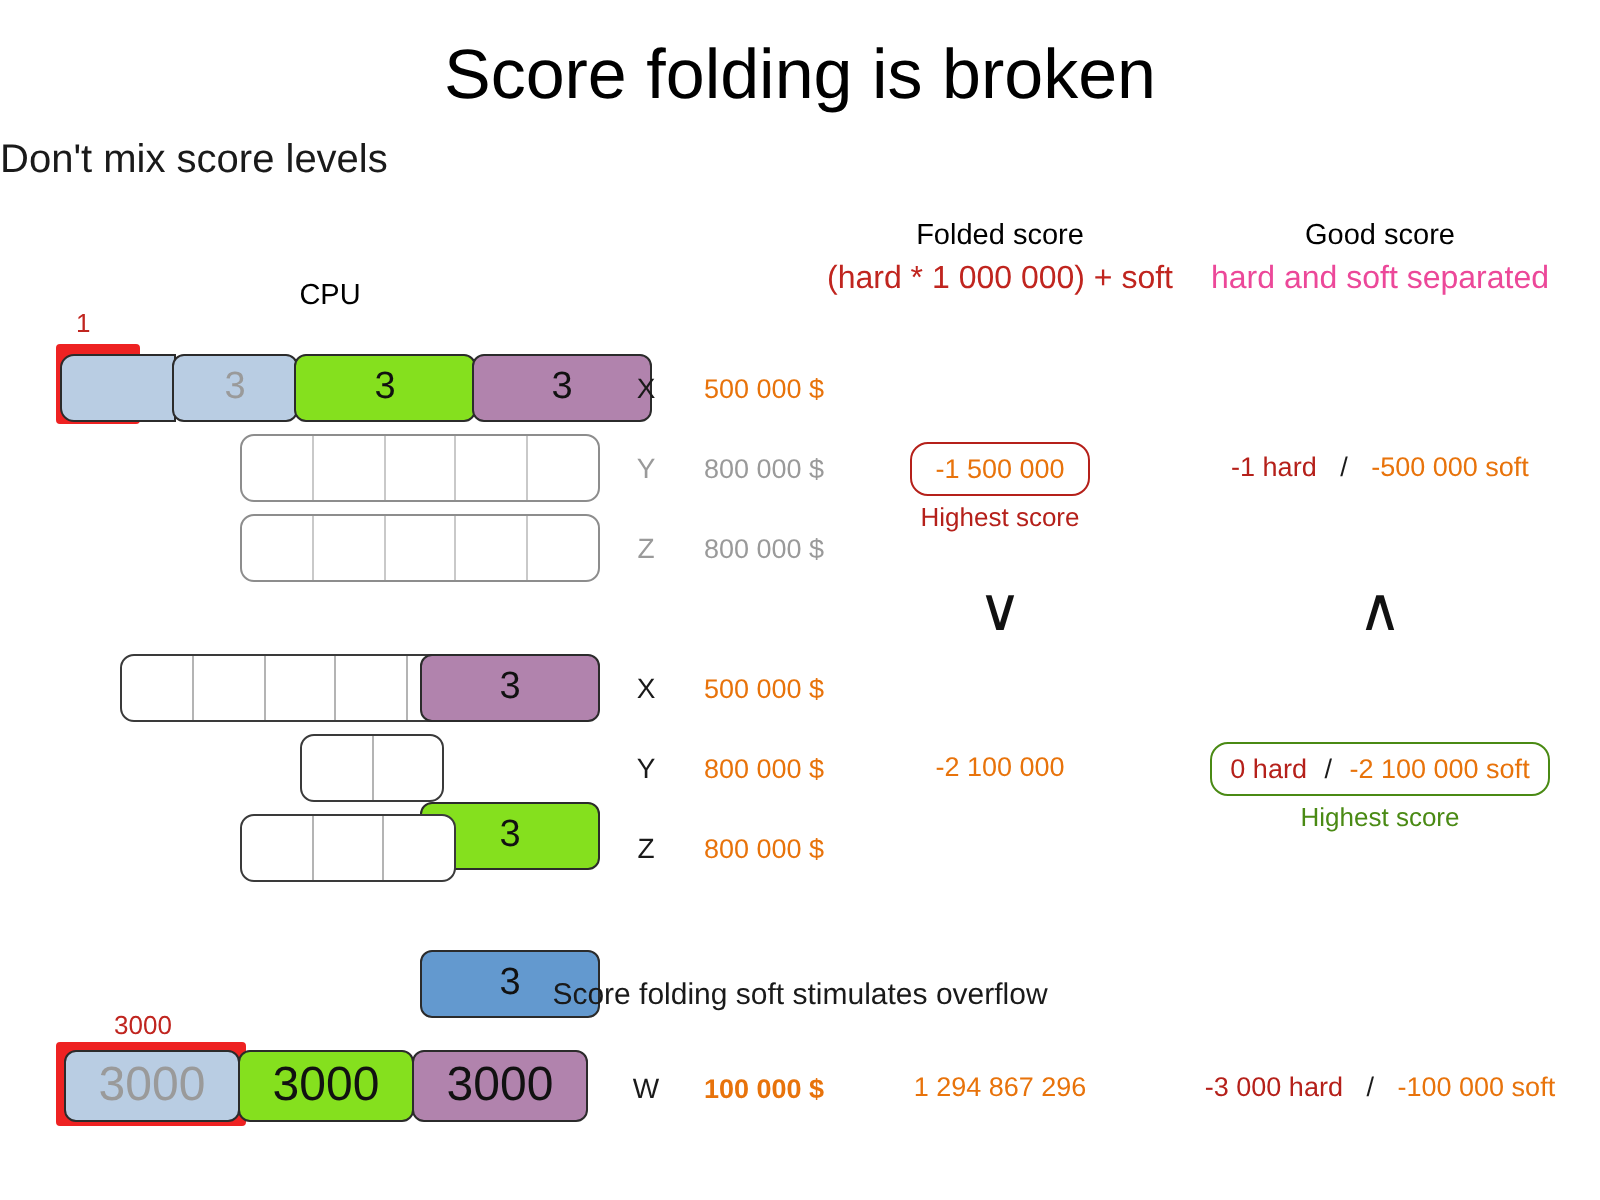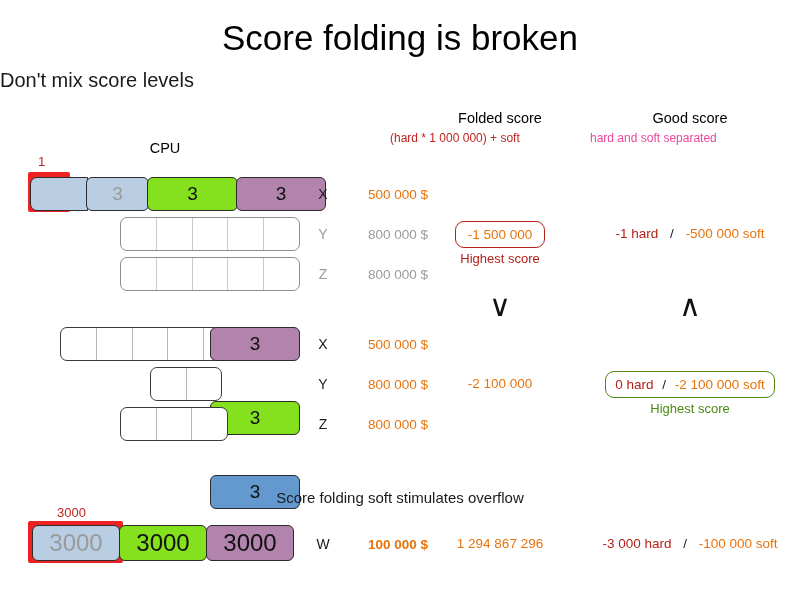--- a/index.html
+++ b/index.html
@@ -29,21 +29,21 @@
     left: 140px; top: 489px; width: 520px;
     text-align: center;
     font-size: 15px; color: #1a1a1a;
   }
 
   
   .colhead {
     text-align: center; font-size: 14.5px; color: #000;
   }
   .colsub {
-    text-align: left; font-size: 12px;
+    text-align: center; font-size: 16px;
   }
   .c-red  { color: #c0251f; }
   .c-green{ color: #ec4899; }
 
   
   .bar {
     position: absolute;
     height: 34px;
     box-sizing: border-box;
     display: flex;
@@ -108,21 +108,20 @@
     text-align: center;
     width: 20px;
   }
   .rowlabel.dim { color: #9a9a9a; }
   .rowcost {
     position: absolute;
     font-size: 13.5px;
     color: #e8730b;
     text-align: left;
     white-space: nowrap;
-    margin-left: 16px;
   }
   .rowcost.dim { color: #9a9a9a; }
 
   
   .scorecell {
     position: absolute;
     text-align: center;
     white-space: nowrap;
     font-size: 13.5px;
   }

